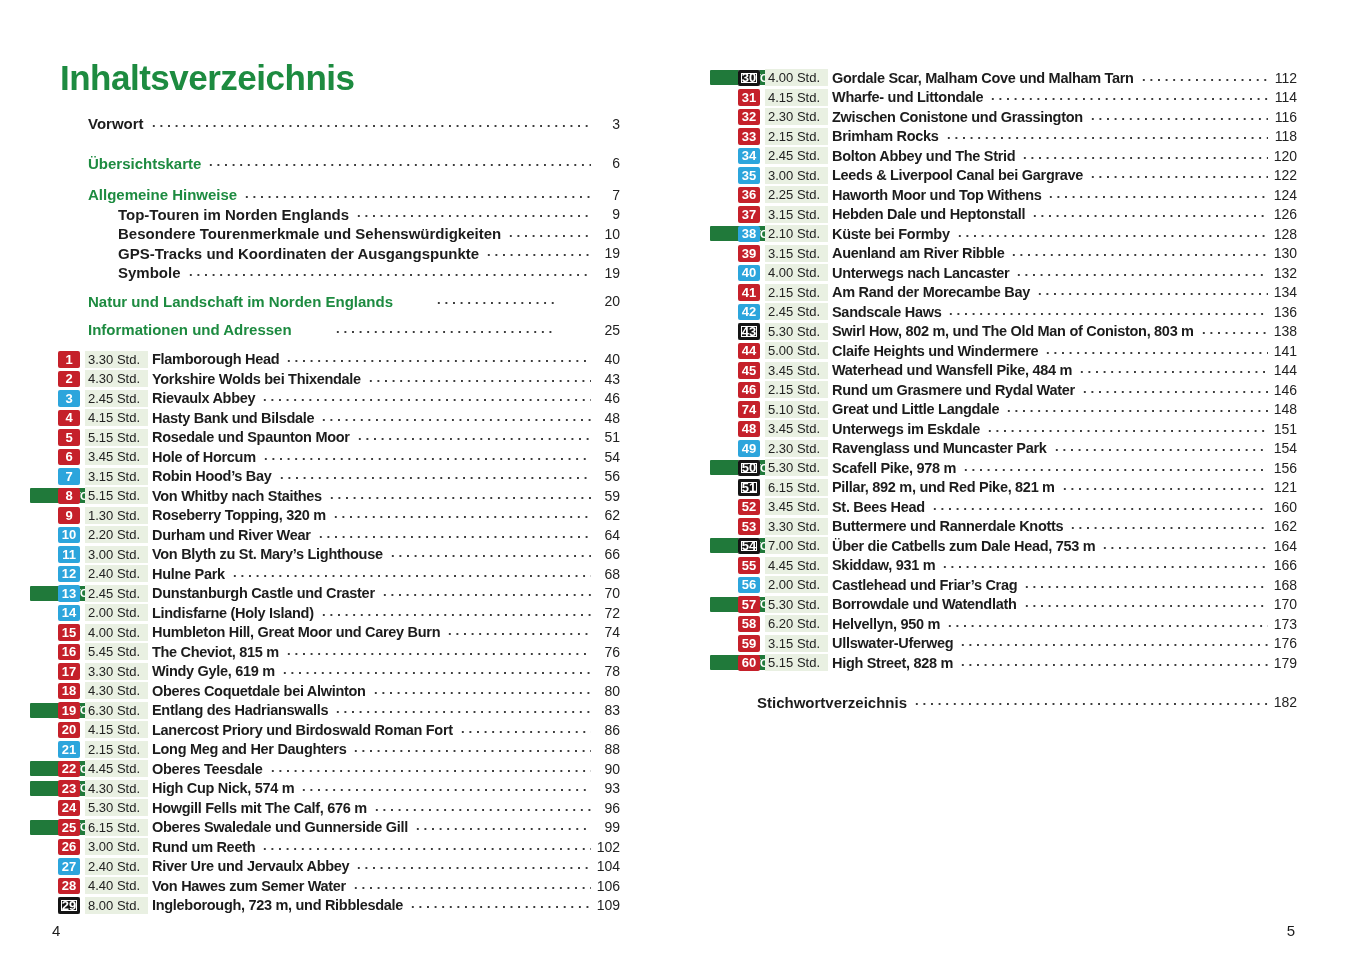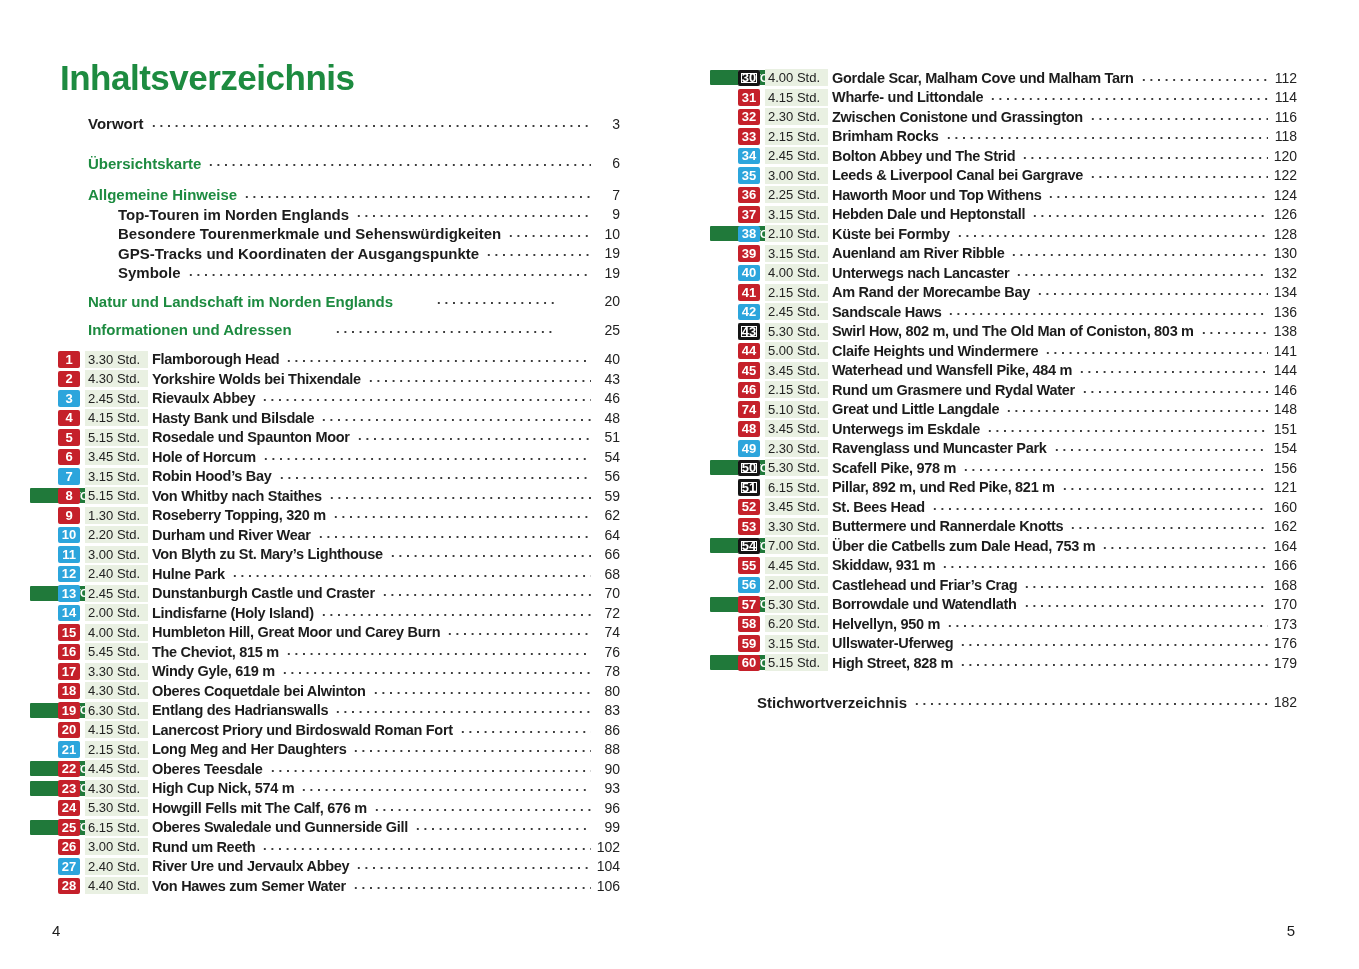--- a/index.html
+++ b/index.html
@@ -446,20 +446,28 @@
 
   <div class="row tour-row">
     <span class="slot-top"></span>
     <span class="num-badge badge-red">28</span>
     <span class="slot-time">4.40 Std.</span>
     <span class="tour-title">Von Hawes zum Semer Water</span>
     <span class="leader"></span>
     <span class="page-num">106</span>
   </div>
 
+  <div class="row tour-row">
+    <span class="slot-top"></span>
+    <span class="num-badge badge-black">29</span>
+    <span class="slot-time">8.00 Std.</span>
+    <span class="tour-title">Ingleborough, 723 m, und Ribblesdale</span>
+    <span class="leader"></span>
+    <span class="page-num">109</span>
+  </div>
 </div>
 </div>
 
 <div class="page" id="right-page">
   <div id="right-tours">
   <div class="row tour-row">
     <span class="slot-top">
           <span class="top-badge">TOP</span>
         </span>
     <span class="num-badge badge-black">30</span>

